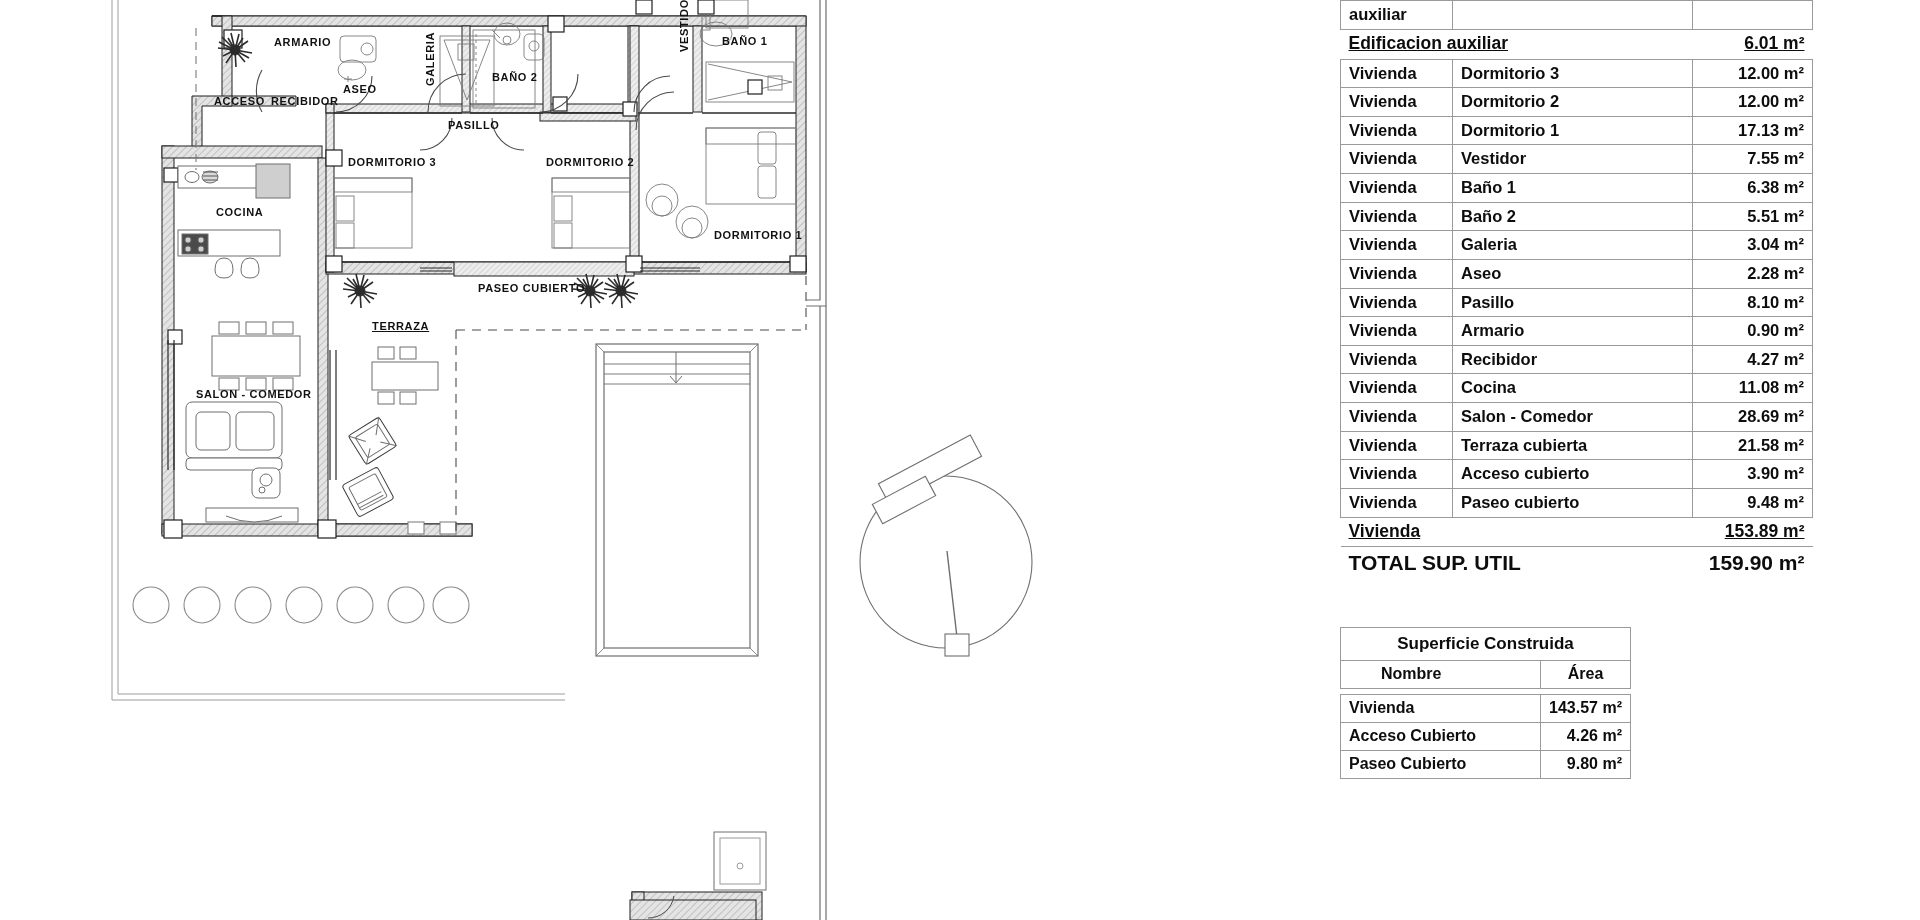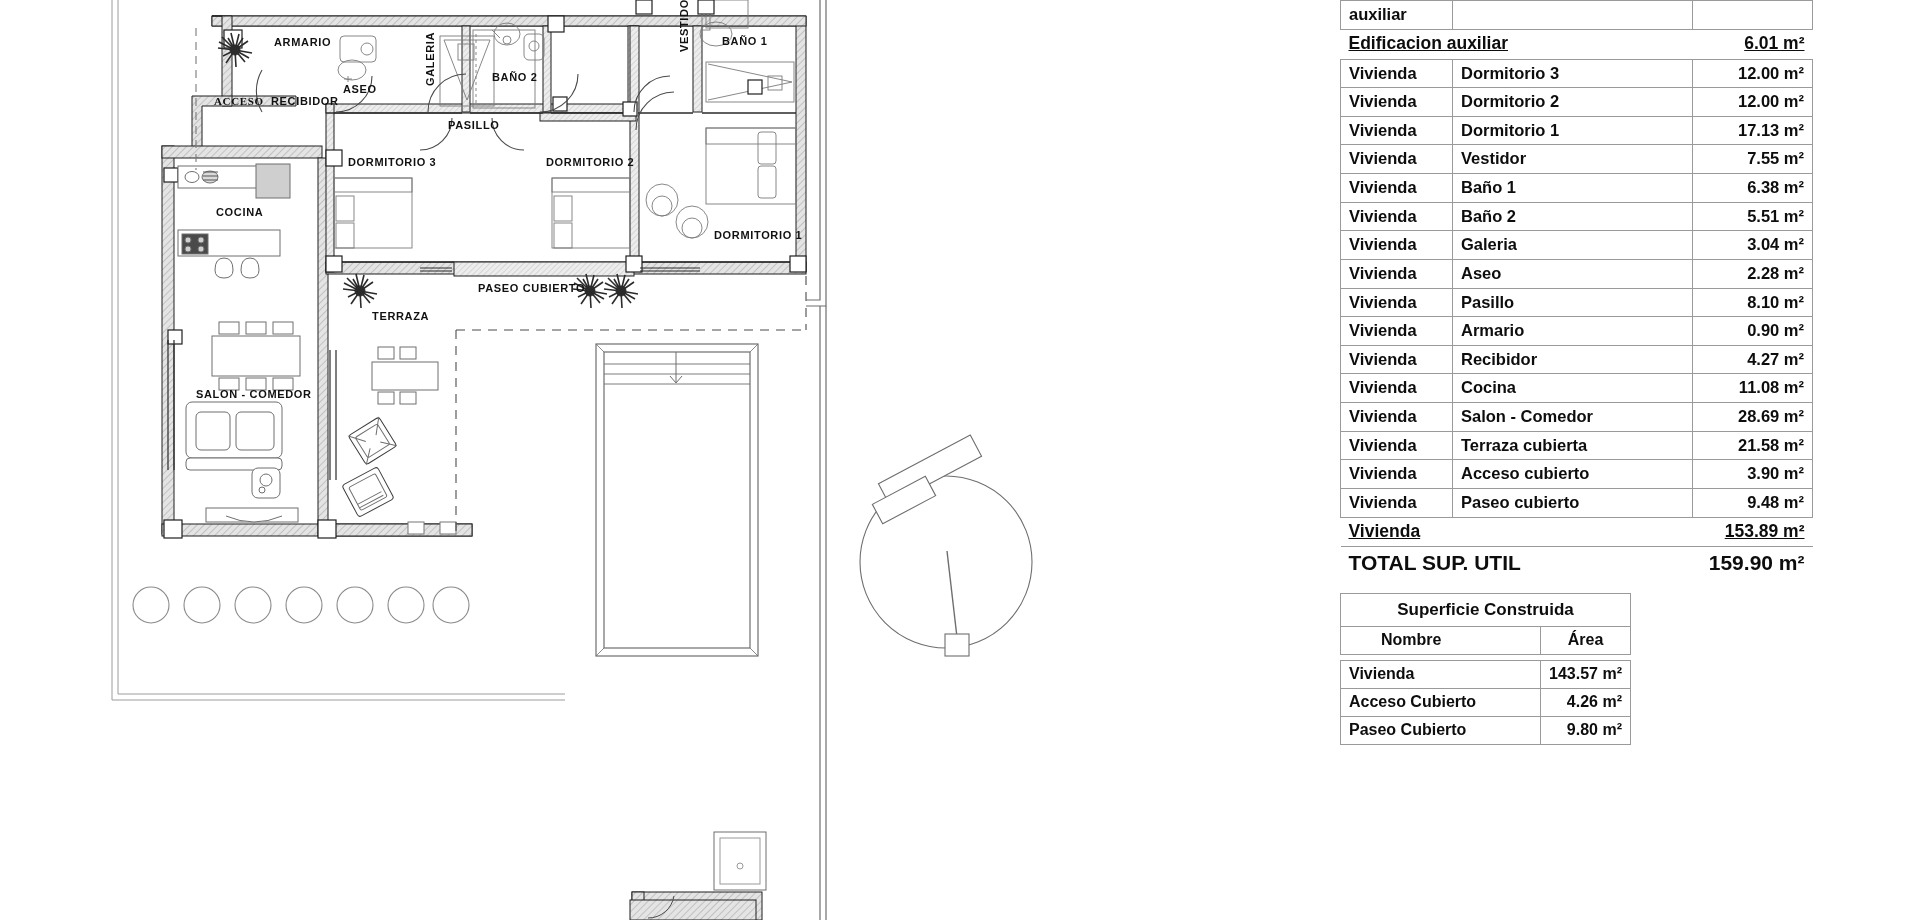--- a/index.html
+++ b/index.html
@@ -61,21 +61,21 @@
     text-decoration: underline;
   }
   tr.summary td.c-area { text-align: right; }
   tr.total td {
     border: none;
     font-size: 21px;
   }
   tr.total td.c-area { text-align: right; }
 
   
-  #tbl2 { position: absolute; left: 0px; top: 593px; border-radius: 29px; }
+  #tbl2 { position: absolute; left: 0px; top: 627px; border-radius: 29px; }
   #tbl2 td.t2-title {
     text-align: center;
     font-size: 17px;
     padding: 5px 6px 6px 6px;
   }
   #tbl2 td.t2-name { width: 200px; font-size: 16px; }
   #tbl2 td.t2-area { width: 90px; font-size: 16px; text-align: right; }
   #tbl2 td.t2-hname { width: 200px; font-size: 16px; padding-left: 40px; }
   #tbl2 td.t2-harea { width: 90px; font-size: 16px; text-align: center; }
   #tbl2 .spacer-row td { border: none; height: 6px; padding: 0; }
@@ -388,35 +388,35 @@
       </g>
 
       <g stroke="#2a2a2a" stroke-width="1.2" fill="none">
         <path d="M420 268 L452 268 M420 271 L452 271"></path>
         <path d="M640 268 L700 268 M640 271 L700 271"></path>
         <path d="M168 340 L168 470 M174 340 L174 470"></path>
         <path d="M330 350 L330 480 M336 350 L336 480"></path>
       </g>
     </svg>
 
-    <div class="plan-label" style="left:214px; top:95px;font-family:Liberation Serif, serif;">ACCESO</div>
+    <div class="plan-label" style="left:214px; top:95px;">ACCESO</div>
     <div class="plan-label" style="left:274px; top:36px;">ARMARIO</div>
     <div class="plan-label" style="left:271px; top:95px;">RECIBIDOR</div>
     <div class="plan-label" style="left:343px; top:83px;">ASEO</div>
     <div class="plan-label vert" style="left:424px; top:86px; transform:rotate(-90deg);">GALERIA</div>
     <div class="plan-label" style="left:492px; top:71px;">BAÑO 2</div>
     <div class="plan-label" style="left:722px; top:35px;">BAÑO 1</div>
     <div class="plan-label vert" style="left:678px; top:52px; transform:rotate(-90deg);">VESTIDOR</div>
     <div class="plan-label" style="left:448px; top:119px;">PASILLO</div>
     <div class="plan-label" style="left:348px; top:156px;">DORMITORIO 3</div>
     <div class="plan-label" style="left:546px; top:156px;">DORMITORIO 2</div>
     <div class="plan-label" style="left:714px; top:229px;">DORMITORIO 1</div>
     <div class="plan-label" style="left:216px; top:206px;">COCINA</div>
     <div class="plan-label" style="left:196px; top:388px;">SALON - COMEDOR</div>
-    <div class="plan-label" style="left:372px; top:310px;">TERRAZA</div>
+    <div class="plan-label" style="left:372px; top:320px;text-decoration:underline;">TERRAZA</div>
     <div class="plan-label" style="left:478px; top:282px;">PASEO CUBIERTO</div>
   </div>
 
   <div id="tables">
 
     <table class="sheet" id="tbl1">
       <tbody>
         <tr>
           <td class="c-cat">auxiliar</td>
           <td class="c-name blank"></td>

